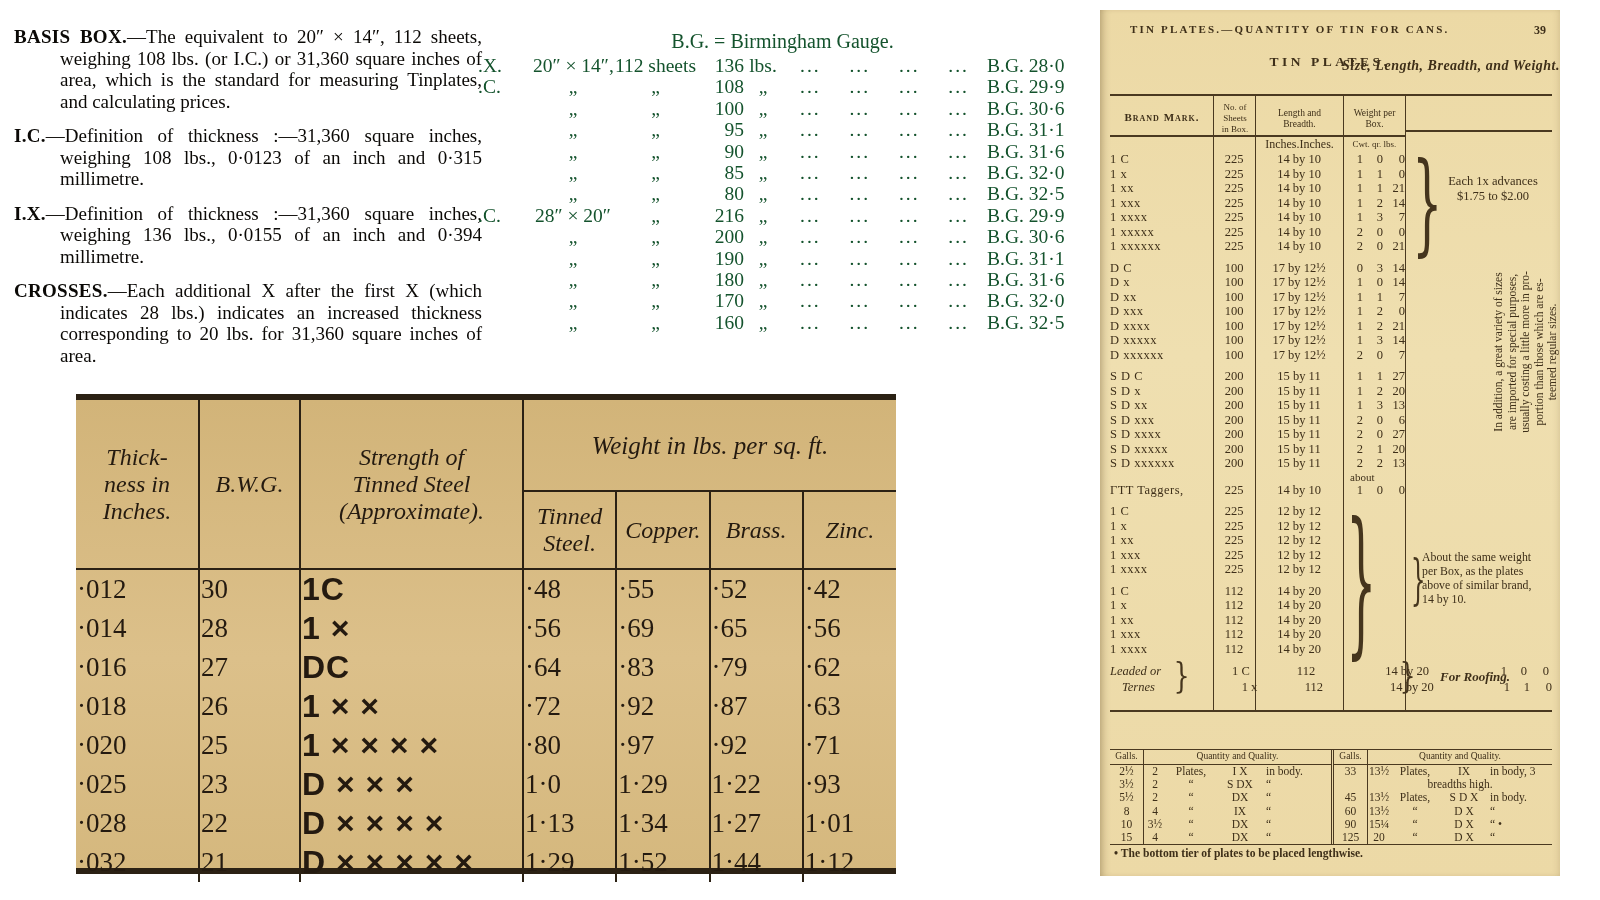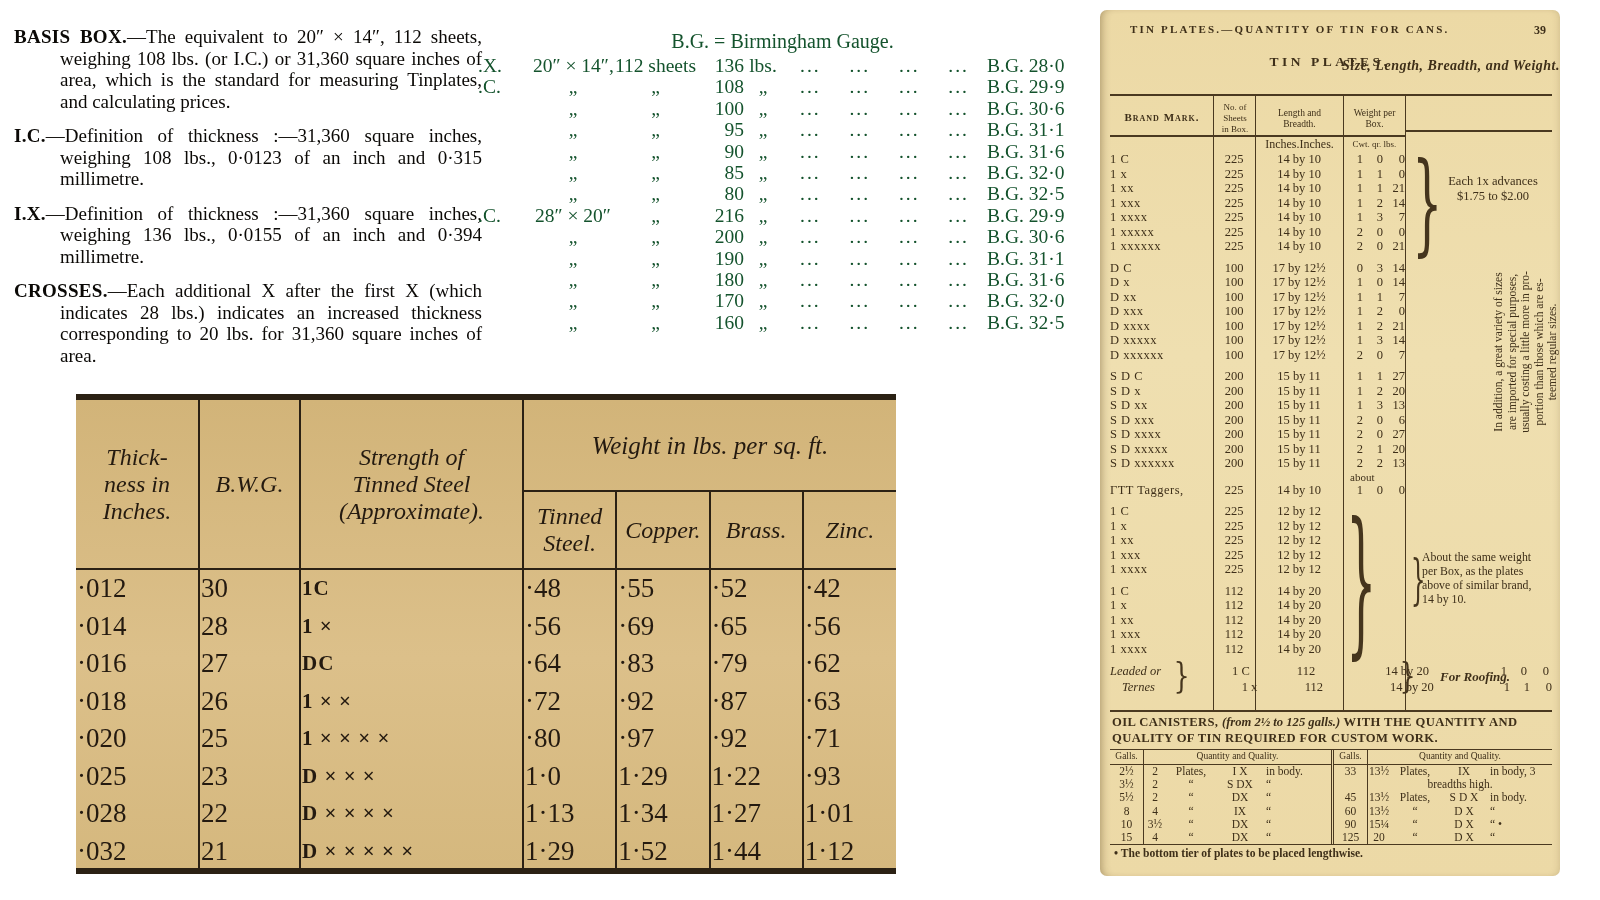--- a/index.html
+++ b/index.html
@@ -29,27 +29,27 @@
        background:linear-gradient(180deg,#d2b479,#dcc08a 55%,#d5b87e);
        border-top:6px solid #2b2114;border-bottom:6px solid #2b2114;color:#241a10;}
   .tan-tbl{width:100%;height:100%;border-collapse:collapse;table-layout:fixed;}
   .tan-tbl th{font-style:italic;font-weight:normal;font-size:24px;line-height:27px;vertical-align:middle;}
   .tan-tbl .vr{border-left:2.5px solid #2b2114;}
   .tan-tbl thead tr.h2 th{border-bottom:2.5px solid #2b2114;}
   .tan-tbl thead th.rsp{border-bottom:2.5px solid #2b2114;}
   .tan-tbl th.wg{border-bottom:2px solid #2b2114;font-size:25px;height:88px;}
   .tan-tbl thead tr.h2 th{height:74px;}
   .tan-tbl tbody td{text-align:left;font-size:27px;height:35.5px;}
-  .tan-tbl td.s-cell{font-family:Liberation Serif, serif;font-weight:bold;font-size:21px;letter-spacing:1px;}
+  .tan-tbl td.s-cell{font-family:Liberation Sans, sans-serif;font-weight:bold;font-size:32px;letter-spacing:1px;}
 
   
   .rpage{position:absolute;left:1100px;top:10px;width:460px;height:866px;
          background:linear-gradient(180deg,#ecd9a5,#efdfb0 40%,#ecd9a6);
          box-shadow:inset 8px 0 10px -7px rgba(80,55,20,.45), inset -4px 0 8px -5px rgba(80,55,20,.25);
-         color:#3e2f19;font-size:12.5px;border-radius:7px;}
+         color:#3e2f19;font-size:12.5px;}
   .rp-head{position:absolute;top:13px;left:30px;right:14px;display:flex;justify-content:space-between;
            font-size:11px;font-weight:bold;letter-spacing:2.2px;}
   .rp-num{letter-spacing:0;font-size:12px;}
   .rp-title{position:absolute;top:44px;left:0;right:0;text-align:center;font-size:13.5px;font-weight:bold;letter-spacing:3.5px;}
   .rp-sub{position:absolute;top:48px;left:0;right:0;text-align:right;font-style:italic;font-weight:bold;
           font-size:14px;letter-spacing:.5px;}
   .hr{position:absolute;background:#4a3920;height:1.5px;}
   .vrule{position:absolute;width:1.4px;background:#4a3920;top:84px;height:616px;}
   .hdr{position:absolute;text-align:center;line-height:11px;}
   .hdr-brand{left:12px;top:102px;width:100px;font-variant:small-caps;font-weight:bold;font-size:11px;letter-spacing:1px;}
@@ -862,21 +862,20 @@
         <span>About the same weight</span>
         <span>per Box, as the plates</span>
         <span>above of similar brand,</span>
         <span>14 by 10.</span>
       </div>
       <span class="brace" style="left:62px;top:509px;font-size:30px;transform:scale(.85,1.2);">}</span>
       <span class="brace" style="left:288px;top:509px;font-size:30px;transform:scale(.85,1.2);">}</span>
       <div class="roof">For Roofing.</div>
     </div>
 
-    <div class="oil-title"><span>OIL CANISTERS, </span><span class="it">(from 2½ to 125 galls.)</span><span> WITH THE QUANTITY AND QUALITY OF TIN REQUIRED FOR CUSTOM WORK.</span></div>
 
     <div class="oil-wrap">
       <div class="oil-t">
         <div class="oil-h">
           <span class="oh-g">Galls.</span>
           <span class="oh-q">Quantity and Quality.</span>
         </div>
 
           <div class="oil-r">
             <span class="og">2½</span>

